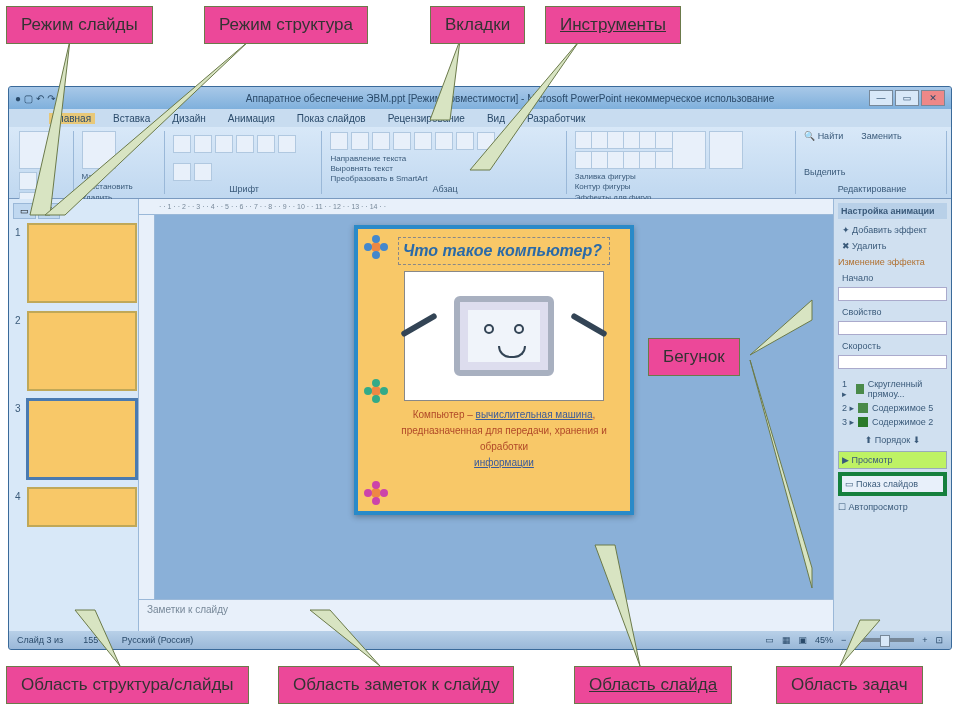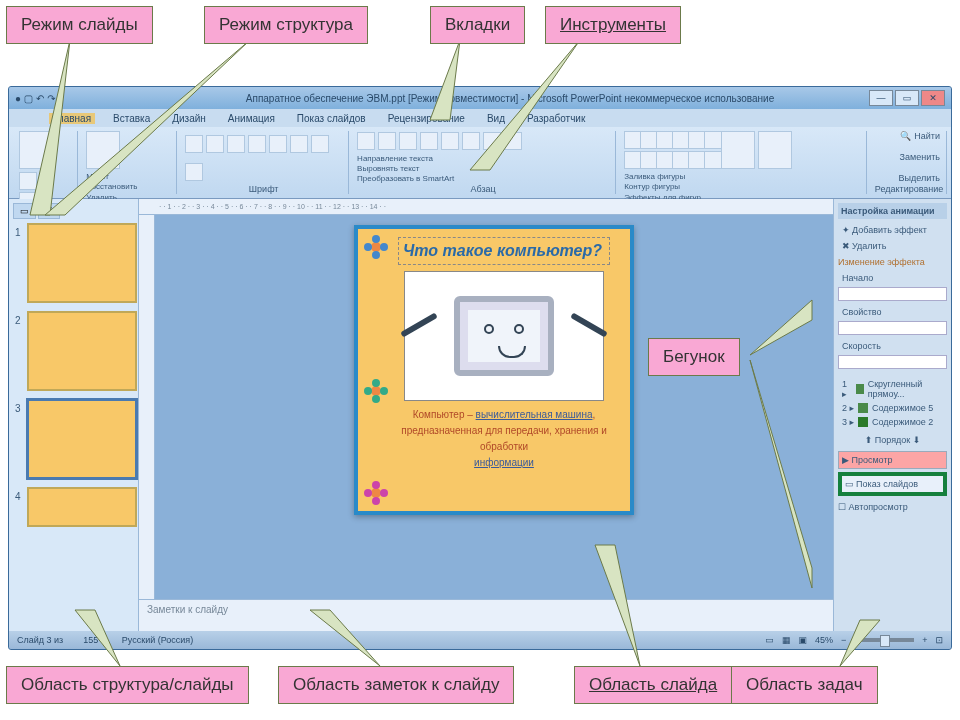--- a/index.html
+++ b/index.html
@@ -1,17 +1,17 @@
 <!DOCTYPE html>
 <html><head>
 <meta charset="utf-8">
 <style>
   * { box-sizing: border-box; margin: 0; padding: 0; }
   body { font-family: "Segoe UI", Tahoma, sans-serif; background: #fff; width: 960px; height: 720px; overflow: hidden; position: relative; }
-  .callout { position: absolute; background: #f9a8d4; border: 1px solid #6b7a4a; padding: 8px 14px; font-size: 17px; color: #333; z-index: 50; }
+  .callout { position: absolute; background: #ec4899; border: 1px solid #6b7a4a; padding: 8px 14px; font-size: 17px; color: #333; z-index: 50; }
   .window { position: absolute; left: 8px; top: 86px; right: 8px; bottom: 70px; background: linear-gradient(#6ba3d6 0%, #5a8fc8 100%); border-radius: 3px; overflow: hidden; border: 1px solid #3a6a9a; }
   .titlebar { height: 22px; background: linear-gradient(#a8c8e8, #7fb0dc); display: flex; align-items: center; padding: 0 6px; font-size: 10px; color: #2a4a6a; }
   .titlebar-left { width: 140px; }
   .titlebar-center { flex: 1; text-align: center; }
   .titlebar-right { width: 80px; display: flex; gap: 2px; justify-content: flex-end; }
   .win-btn { width: 24px; height: 16px; background: #d8e8f8; border: 1px solid #789; font-size: 9px; text-align: center; line-height: 14px; }
   .win-btn.close { background: #e88; }
   .menubar { height: 18px; background: #c8dcf0; display: flex; gap: 14px; padding: 0 40px; font-size: 10px; color: #2a4a6a; align-items: center; }
   .menubar span { padding: 0 4px; }
   .menubar span.active { background: #e8c878; }
@@ -59,21 +59,21 @@
 <div class="callout" style="left:6px; top:6px;">Режим слайды</div>
 <div class="callout" style="left:204px; top:6px;">Режим структура</div>
 <div class="callout" style="left:430px; top:6px;">Вкладки</div>
 <div class="callout" style="left:545px; top:6px;text-decoration:underline;">Инструменты</div>
 
 <div class="callout" style="left:648px; top:338px;">Бегунок</div>
 
 <div class="callout" style="left:6px; top:666px;">Область структура/слайды</div>
 <div class="callout" style="left:278px; top:666px;">Область заметок к слайду</div>
 <div class="callout" style="left:574px; top:666px;text-decoration:underline;">Область слайда</div>
-<div class="callout" style="left:731px; top:666px;">Область задач</div>
+<div class="callout" style="left:776px; top:666px;">Область задач</div>
 
 <svg class="tail" style="left:0; top:0; width:960px; height:720px;">
   <polygon points="70,40 30,215 50,215" fill="#d8e4c2" stroke="#6b7a4a"></polygon>
   <polygon points="250,40 45,215 65,215" fill="#d8e4c2" stroke="#6b7a4a"></polygon>
   <polygon points="460,40 430,120 450,120" fill="#d8e4c2" stroke="#6b7a4a"></polygon>
   <polygon points="580,40 470,170 490,170" fill="#d8e4c2" stroke="#6b7a4a"></polygon>
   <polygon points="750,355 812,300 812,320" fill="#d8e4c2" stroke="#6b7a4a"></polygon>
   <polygon points="750,360 812,568 812,588" fill="#d8e4c2" stroke="#6b7a4a"></polygon>
   <polygon points="120,666 75,610 95,610" fill="#d8e4c2" stroke="#6b7a4a"></polygon>
   <polygon points="380,666 310,610 330,610" fill="#d8e4c2" stroke="#6b7a4a"></polygon>
@@ -178,21 +178,21 @@
         <div class="rb-btn-lg"></div>
         <div style="font-size:8px;line-height:1.3;">
           <div>Заливка фигуры</div>
           <div>Контур фигуры</div>
           <div>Эффекты для фигур</div>
         </div>
       </div>
       <div class="ribbon-group-label">Рисование</div>
     </div>
     <div class="ribbon-group">
-      <div class="ribbon-group-content" style="flex-direction:column;align-items:flex-end;font-size:9px;gap:11px;">
+      <div class="ribbon-group-content" style="flex-direction:row;align-items:flex-start;font-size:9px;gap:18px;">
         <div>🔍 <span>Найти</span></div>
         <div>Заменить</div>
         <div>Выделить</div>
       </div>
       <div class="ribbon-group-label">Редактирование</div>
     </div>
   </div>
 
   <div class="workspace">
 
@@ -273,21 +273,21 @@
       <div class="tp-btn">Начало</div>
       <div style="height:14px;background:#fff;border:1px solid #aac;margin-bottom:4px;"></div>
       <div class="tp-btn">Свойство</div>
       <div style="height:14px;background:#fff;border:1px solid #aac;margin-bottom:4px;"></div>
       <div class="tp-btn">Скорость</div>
       <div style="height:14px;background:#fff;border:1px solid #aac;margin-bottom:8px;"></div>
       <div class="tp-item">1 ▸ <span class="ic"></span> <span>Скругленный прямоу...</span></div>
       <div class="tp-item">2 ▸ <span class="ic"></span> <span>Содержимое 5</span></div>
       <div class="tp-item">3 ▸ <span class="ic" style="background:#2a7a2a;"></span> <span>Содержимое 2</span></div>
       <div style="text-align:center;margin:6px 0;">⬆ <span>Порядок</span> ⬇</div>
-      <div style="padding:3px;border:1px solid #9ab;background:#fca5a5;margin-bottom:3px;">▶ <span>Просмотр</span></div>
+      <div style="padding:3px;border:1px solid #9ab;background:#bef264;margin-bottom:3px;">▶ <span>Просмотр</span></div>
       <div style="padding:3px;border:4px solid #15803d;background:#e8f0fa;margin-bottom:6px;">▭ <span>Показ слайдов</span></div>
       <div>☐ <span>Автопросмотр</span></div>
     </div>
 
   </div>
 
   <div class="statusbar">
     <span>Слайд 3 из</span>
     <span>155°</span>
     <span>Русский (Россия)</span>

